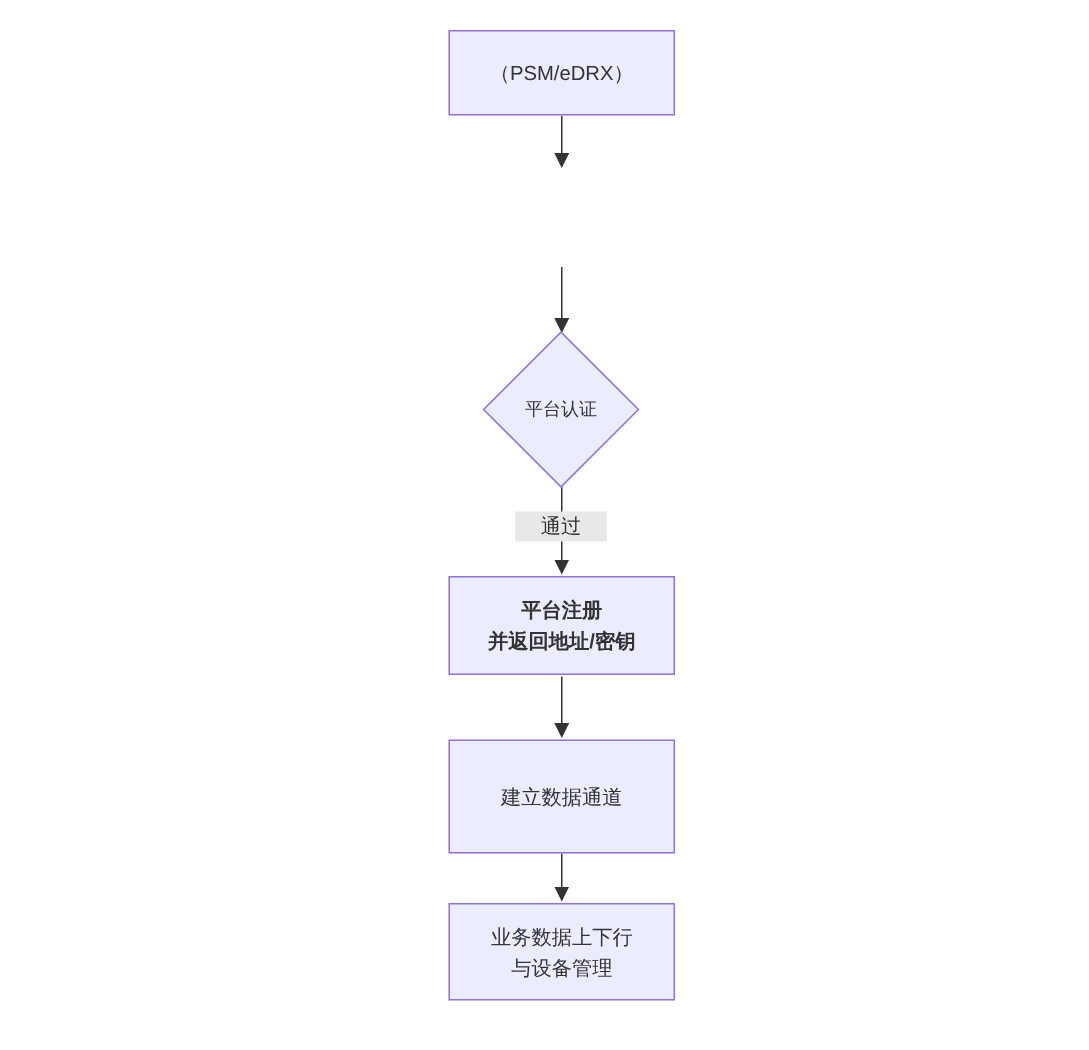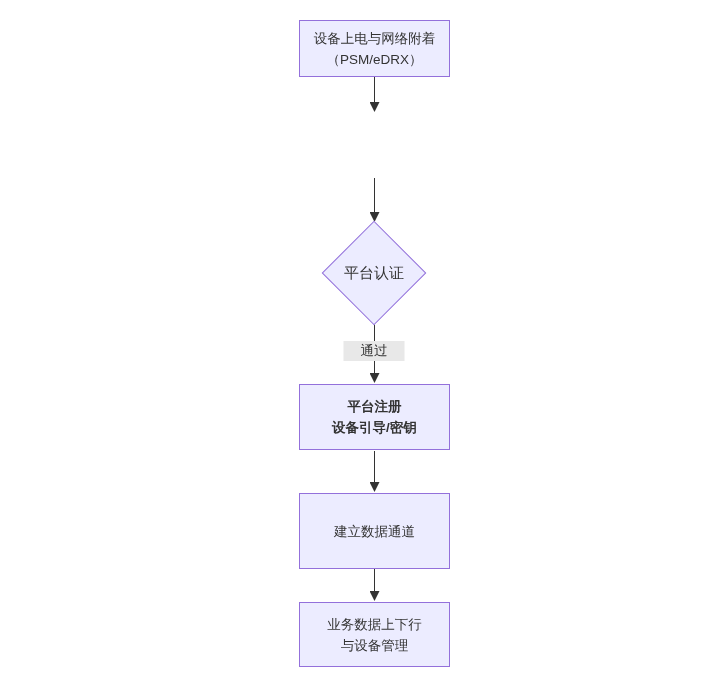--- a/index.html
+++ b/index.html
@@ -54,21 +54,21 @@
     box-sizing: border-box;
     background: #ECECFF;
     border: 1px solid #9370DB;
     transform: rotate(45deg);
   }
   .diamond-label {
     position: absolute;
     left: 50%;
     top: 50%;
     transform: translate(-50%, -50%);
-    font-size: 15px;
+    font-size: 12px;
     white-space: nowrap;
   }
   .edge-label {
     position: absolute;
     left: 374px;
     top: 351px;
     transform: translate(-50%, -50%);
     background: #e8e8e8;
     padding: 1px 17px;
     font-size: 13.5px;
@@ -87,35 +87,34 @@
       </marker>
     </defs>
     <line x1="374.5" y1="77" x2="374.5" y2="111" stroke="#333333" stroke-width="1" marker-end="url(#arrow)"></line>
     <line x1="374.5" y1="178" x2="374.5" y2="221" stroke="#333333" stroke-width="1" marker-end="url(#arrow)"></line>
     <line x1="374.5" y1="323" x2="374.5" y2="382" stroke="#333333" stroke-width="1" marker-end="url(#arrow)"></line>
     <line x1="374.5" y1="451" x2="374.5" y2="491" stroke="#333333" stroke-width="1" marker-end="url(#arrow)"></line>
     <line x1="374.5" y1="559" x2="374.5" y2="600" stroke="#333333" stroke-width="1" marker-end="url(#arrow)"></line>
   </svg>
 
   <div class="node" style="top:20px; height:57px;">
-    <div>设备上电与网络附着</div>
     <div>（PSM/eDRX）</div>
   </div>
 
 
   <div class="diamond-wrap">
     <div class="diamond-shape"></div>
     <div class="diamond-label">平台认证</div>
   </div>
 
   <div class="edge-label">通过</div>
 
   <div class="node" style="top:384px; height:66px;font-weight:bold;">
     <div>平台注册</div>
-    <div>设备引导/密钥</div>
+    <div>并返回地址/密钥</div>
   </div>
 
   <div class="node" style="top:493px; height:76px;">
     <div>建立数据通道</div>
   </div>
 
   <div class="node" style="top:602px; height:65px;">
     <div>业务数据上下行</div>
     <div>与设备管理</div>
   </div>

